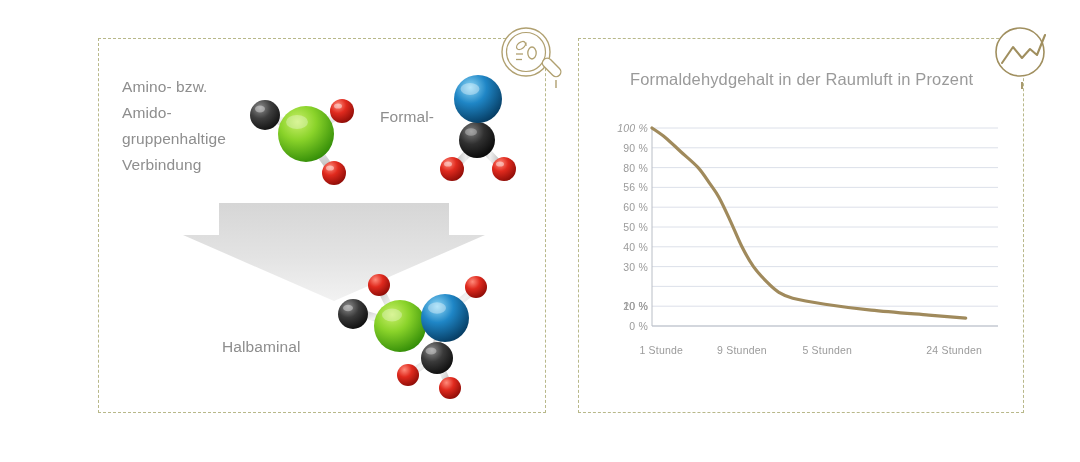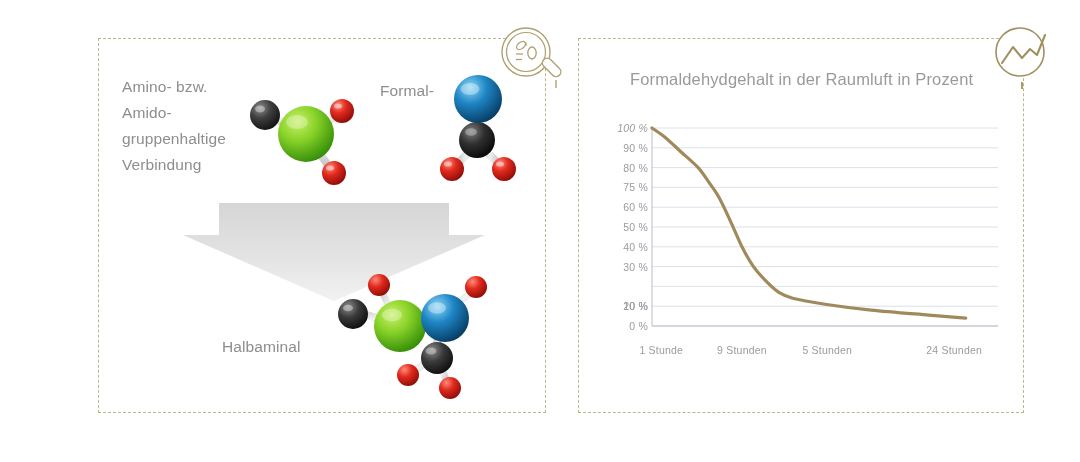--- a/index.html
+++ b/index.html
@@ -51,21 +51,21 @@
     width: 170px;
     font-size: 15.5px;
     line-height: 26px;
     color: #8e8e8e;
     font-weight: 400;
     letter-spacing: .1px;
   }
   .formaldehyde-label {
     position: absolute;
     left: 380px;
-    top: 78px;
+    top: 104px;
     width: 90px;
     font-size: 15.5px;
     line-height: 26px;
     color: #8e8e8e;
     letter-spacing: .1px;
   }
   .product-label {
     position: absolute;
     left: 222px;
     top: 338px;
@@ -315,21 +315,21 @@
 
 <div class="chart-area">
   <div class="y-axis-col" id="yaxis">
       <div class="y-tick" style="top: 208px;">0 %</div>
       <div class="y-tick" style="top: 188.2px;">10 %</div>
       <div class="y-tick" style="top: 168.4px; margin-top: 20px;">20 %</div>
       <div class="y-tick" style="top: 148.6px; margin-left: 8px;">30 %</div>
       <div class="y-tick" style="top: 128.8px;">40 %</div>
       <div class="y-tick" style="top: 109px;">50 %</div>
       <div class="y-tick" style="top: 89.2px;">60 %</div>
-      <div class="y-tick" style="top: 69.4px;">75 %</div>
+      <div class="y-tick" style="top: 69.4px;">56 %</div>
       <div class="y-tick" style="top: 49.6px;">80 %</div>
       <div class="y-tick" style="top: 29.8px; text-align: right;">90 %</div>
       <div class="y-tick" style="top: 10px; font-style: italic;">100 %</div>
     </div>
   <svg id="plot-svg" width="412" height="260" viewBox="0 0 412 260" style="position:absolute;left:0;top:0;">
       <line x1="52" y1="208" x2="398" y2="208" stroke="#d8dde6" stroke-width="0.9"></line>
       <line x1="52" y1="188.2" x2="398" y2="188.2" stroke="#d8dde6" stroke-width="0.9"></line>
       <line x1="52" y1="168.4" x2="398" y2="168.4" stroke="#d8dde6" stroke-width="0.9"></line>
       <line x1="52" y1="148.6" x2="398" y2="148.6" stroke="#d8dde6" stroke-width="0.9"></line>
       <line x1="52" y1="128.8" x2="398" y2="128.8" stroke="#d8dde6" stroke-width="0.9"></line>

